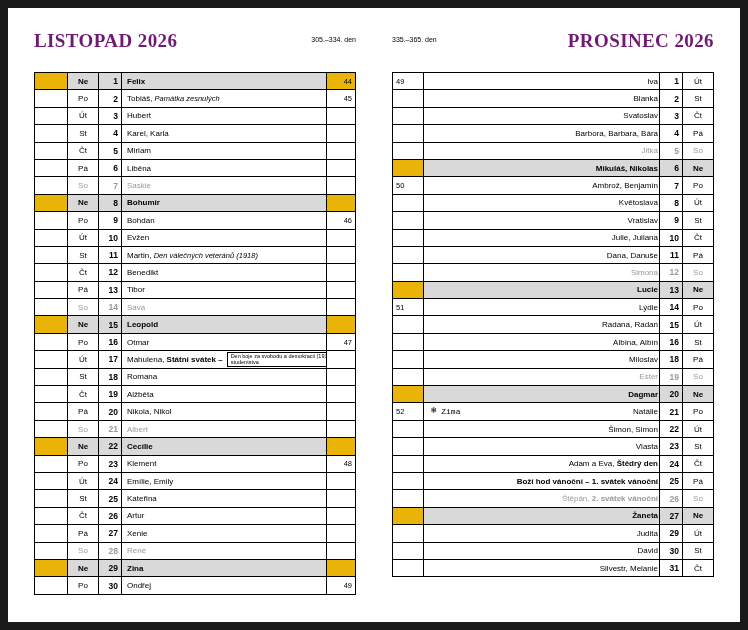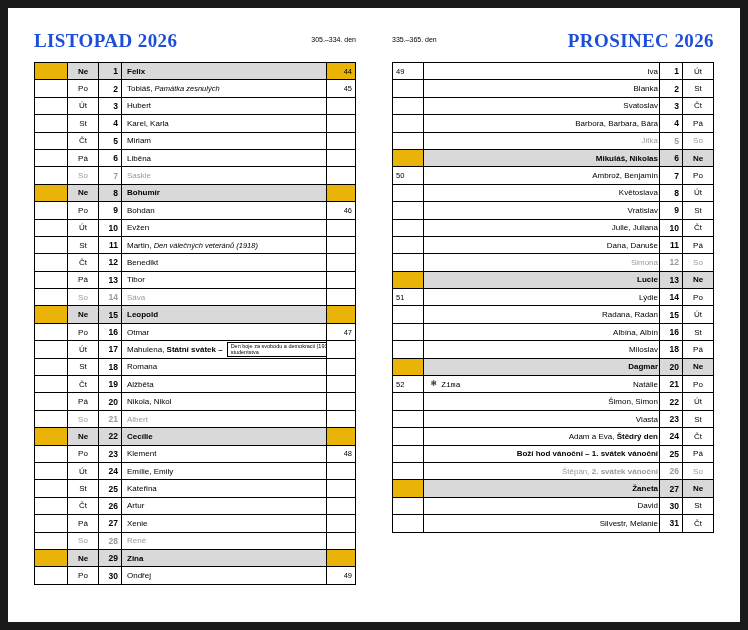--- a/index.html
+++ b/index.html
@@ -24,37 +24,37 @@
   .page.right{padding-left:18px;}
   
   .hdr{
     position:relative;height:30px;
   }
   .month-title{
     font-family:"Liberation Serif", serif;
     font-weight:bold;
     font-size:19px;
     letter-spacing:.4px;
-    color:#1d4ed8;
+    color:#701a75;
     line-height:22px;
   }
   .left .month-title{text-align:left;}
   .right .month-title{text-align:right;}
   .dayrange{
     position:absolute;top:6px;
     font-size:7px;color:#000;
   }
   .left .dayrange{right:0;}
   .right .dayrange{left:0;}
 
   table.cal{
     border-collapse:collapse;
     width:100%;
     table-layout:fixed;
-    margin-top:2px;
+    margin-top:12px;
   }
   table.cal td{
     border:1px solid #000;
     height:16.4px;
     padding:0 3px;
     font-size:8px;
     color:#000;
     vertical-align:middle;
     overflow:hidden;
     white-space:nowrap;
@@ -435,20 +435,26 @@
             <td class="c-name">Albína, Albín</td>
             <td class="c-num">16</td>
             <td class="c-dow">St</td>
           </tr>
           <tr class="">
             <td class="c-wk"></td>
             <td class="c-name">Miloslav</td>
             <td class="c-num">18</td>
             <td class="c-dow">Pá</td>
           </tr>
+          <tr class="sat">
+            <td class="c-wk"></td>
+            <td class="c-name">Ester</td>
+            <td class="c-num">19</td>
+            <td class="c-dow">So</td>
+          </tr>
           <tr class="sun">
             <td class="c-wk"></td>
             <td class="c-name">Dagmar</td>
             <td class="c-num">20</td>
             <td class="c-dow">Ne</td>
           </tr>
           <tr class="">
             <td class="c-wk">52</td>
             <td class="c-name"><span style="float:left" class="winter-cell"><span class="snow">❄</span> <span>Zima</span></span>Natálie</td>
             <td class="c-num">21</td>
@@ -485,20 +491,26 @@
             <td class="c-dow">So</td>
           </tr>
           <tr class="sun">
             <td class="c-wk"></td>
             <td class="c-name">Žaneta</td>
             <td class="c-num">27</td>
             <td class="c-dow">Ne</td>
           </tr>
           <tr class="">
             <td class="c-wk"></td>
+            <td class="c-name">Judita</td>
+            <td class="c-num">29</td>
+            <td class="c-dow">Út</td>
+          </tr>
+          <tr class="">
+            <td class="c-wk"></td>
             <td class="c-name">David</td>
             <td class="c-num">30</td>
             <td class="c-dow">St</td>
           </tr>
           <tr class="">
             <td class="c-wk"></td>
             <td class="c-name">Silvestr, Melanie</td>
             <td class="c-num">31</td>
             <td class="c-dow">Čt</td>
           </tr>

